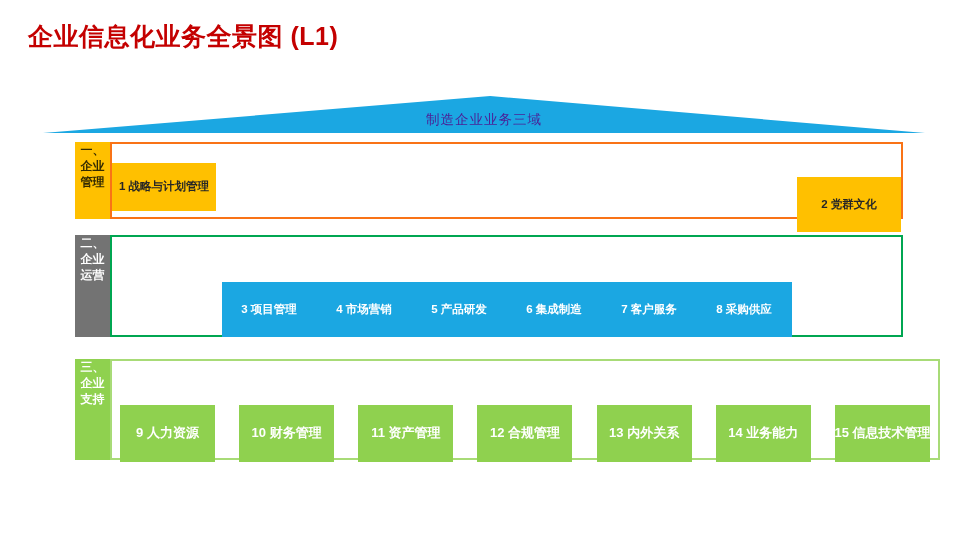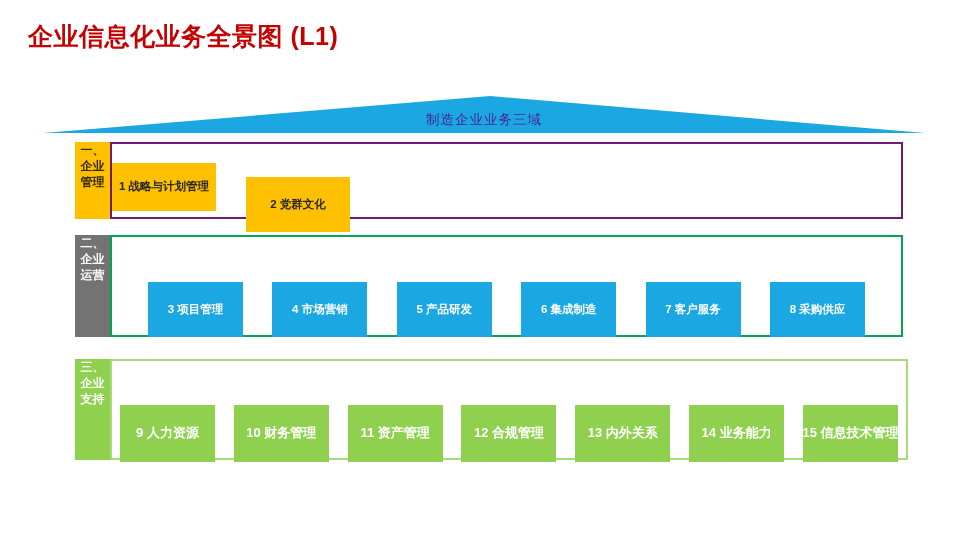--- a/index.html
+++ b/index.html
@@ -16,38 +16,38 @@
     position:absolute;left:43px;top:96px;width:882px;height:37px;
     background:#1BA7E2;
     clip-path:polygon(0 100%,50.7% 0,100% 100%);
     display:flex;justify-content:center;align-items:flex-end;
   }
   .roof-label{color:#4c1d95;font-size:13.5px;padding-bottom:4px;letter-spacing:1px;}
   
   .band{position:absolute;left:75px;}
   .band-1{top:142px;width:828px;height:77px;}
   .band-2{top:235px;width:828px;height:102px;}
-  .band-3{top:359px;width:833px;height:101px;}
+  .band-3{top:359px;width:833px;height:101px;padding-left:32px;}
   .tab{
     position:absolute;left:0;top:0;bottom:0;width:35px;
     display:flex;align-items:flex-start;justify-content:center;
   }
   .tab-label{display:block;width:2em;font-size:12px;font-weight:bold;line-height:1.35;text-align:left;}
   .band-1 .tab{background:#FFC000;}
   .band-1 .tab-label{color:#332a00;}
   .band-2 .tab{background:#737373;}
   .band-2 .tab-label{color:#ffffff;}
   .band-3 .tab{background:#8FD14F;}
   .band-3 .tab-label{color:#ffffff;}
   .band-box{
     position:absolute;left:35px;right:0;top:0;bottom:0;background:#ffffff;
     display:flex;align-items:center;box-sizing:border-box;
   }
-  .band-1 .band-box{border:2px solid #701a75;justify-content:flex-start;gap:30px;}
-  .band-2 .band-box{border:2px solid #00A651;justify-content:space-between;padding:0 36px;}
+  .band-1 .band-box{border:2px solid #f97316;justify-content:space-between;gap:30px;}
+  .band-2 .band-box{border:2px solid #00A651;justify-content:center;padding:0 36px;}
   .band-3 .band-box{border:2px solid #A8DB77;justify-content:space-between;padding:0 8px;}
   .item{
     flex:0 0 auto;display:flex;align-items:center;justify-content:center;
     font-weight:bold;white-space:nowrap;text-align:center;box-sizing:border-box;margin-top:47px;
   }
   .band-1 .item{width:104px;height:55px;background:#FFC000;color:#262626;font-size:11.5px;}
   .band-1 .item.offset-down{height:48px;margin-top:12px;}
   .band-2 .item{width:95px;height:55px;background:#1BA7E2;color:#ffffff;font-size:11.5px;}
   .band-3 .item{width:95px;height:57px;background:#8FD14F;color:#ffffff;font-size:13px;}
 </style>

